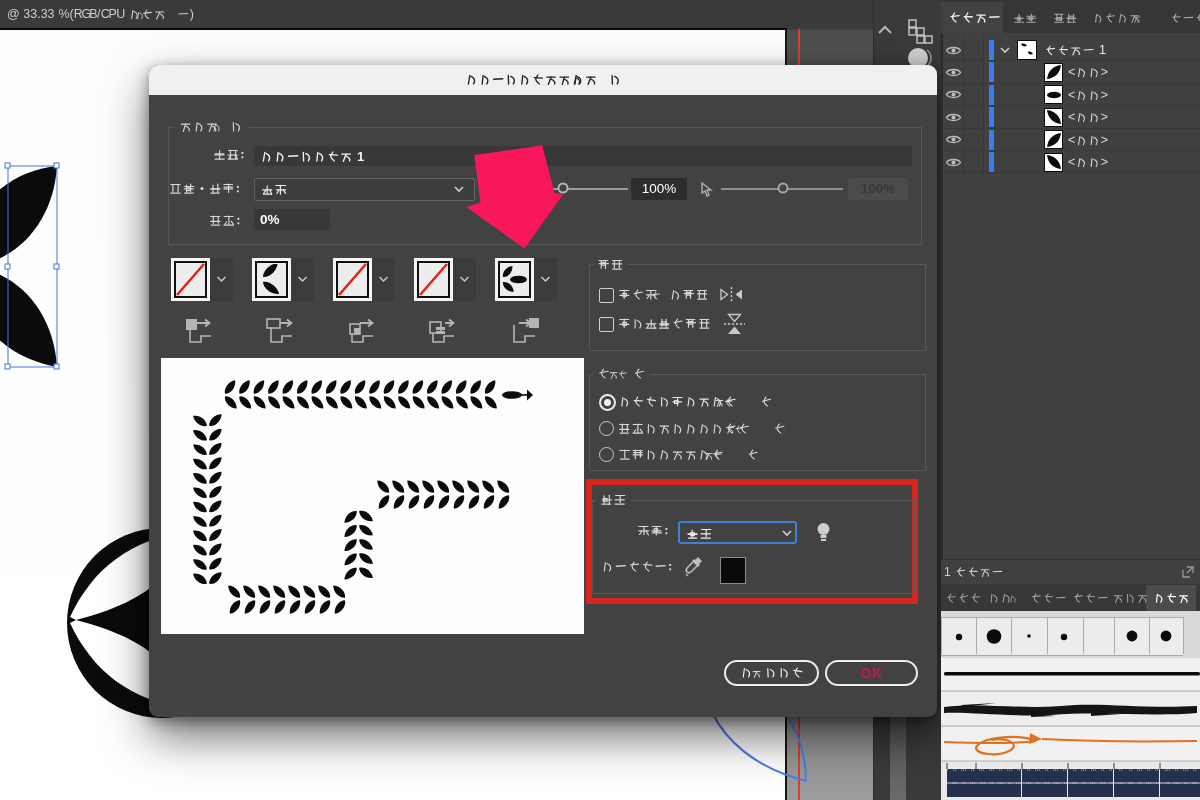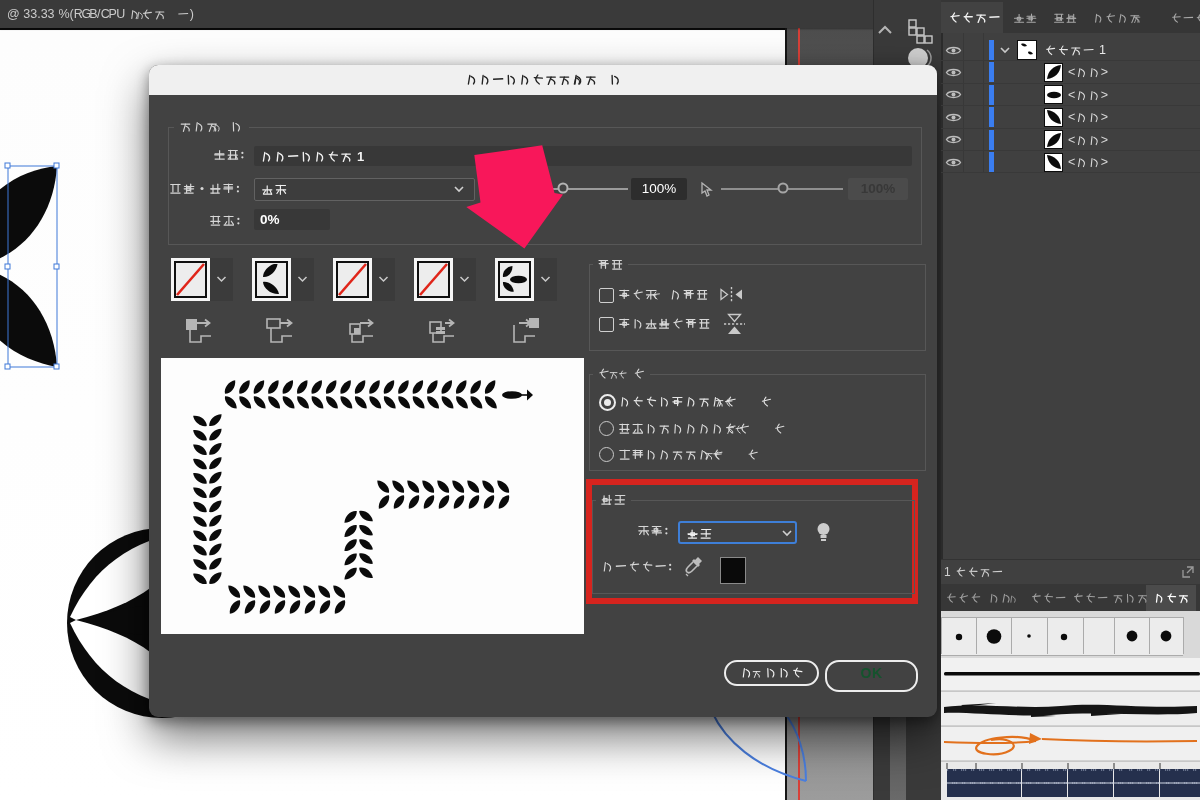--- a/index.html
+++ b/index.html
@@ -893,21 +893,21 @@
           <path d="M 20.267,6.292 q 4.056,1.8719999999999999 3.0420000000000003,4.68" stroke="rgb(242, 242, 242)" stroke-width="1.17" fill="none" stroke-linecap="round"></path>
         </g>
         <line x1="27.8" y1="2.5" x2="28.1" y2="11.0" stroke="rgb(242, 242, 242)" stroke-width="1.17" stroke-linecap="round"></line>
         <path d="M 30.302999999999997,3.484 q 5.577000000000001,2.34 2.535,7.4879999999999995" stroke="rgb(242, 242, 242)" stroke-width="1.17" fill="none" stroke-linecap="round"></path>
         <line x1="41.3" y1="2.5" x2="41.3" y2="11.0" stroke="rgb(242, 242, 242)" stroke-width="1.17" stroke-linecap="round"></line>
         <path d="M 43.563,3.484 q 5.577000000000001,2.34 2.535,7.4879999999999995" stroke="rgb(242, 242, 242)" stroke-width="1.17" fill="none" stroke-linecap="round"></path>
         <path d="M 57.33,2.08 q -4.563000000000001,5.148 1.5210000000000001,8.892" stroke="rgb(242, 242, 242)" stroke-width="1.17" fill="none" stroke-linecap="round"></path>
         <line x1="53.8" y1="4.4" x2="61.9" y2="5.7" stroke="rgb(242, 242, 242)" stroke-width="1.17" stroke-linecap="round"></line>
       </svg>
     </div>
-<div class="abs" style="left:825px;top:660px;width:93px;height:32px;border:2px solid #ededed;border-radius:14px;box-sizing:border-box;color:#14532d;font-size:14px;font-weight:bold;text-align:center;line-height:23px;letter-spacing:.5px;">OK</div>
+<div class="abs" style="left:825px;top:660px;width:93px;height:26px;border:2px solid #ededed;border-radius:14px;box-sizing:border-box;color:#be185d;font-size:14px;font-weight:bold;text-align:center;line-height:23px;letter-spacing:.5px;">OK</div>
 
 <svg class="abs" style="left:455px;top:135px;" width="120" height="125" viewBox="0 0 120 125">
   <polygon points="19.3,20 87.2,10.3 99.5,58.1 108,59.6 69.4,113.5 11.3,72 25.5,67.6" fill="#f8175a"></polygon>
 </svg>
 
 <div class="abs" style="left:941px;top:0;width:259px;height:800px;background:#404040;border-left:2px solid #2b2b2b;"></div>
 
 <div class="abs" style="left:941px;top:0;width:259px;height:33px;background:#363636;"></div>
 <div class="abs" style="left:941px;top:2px;width:62px;height:31px;background:#424242;"></div>
 <div class="abs jp" style="left:948px;top:11px;color:#f0f0f0;font-size:13px;font-weight:bold;">

